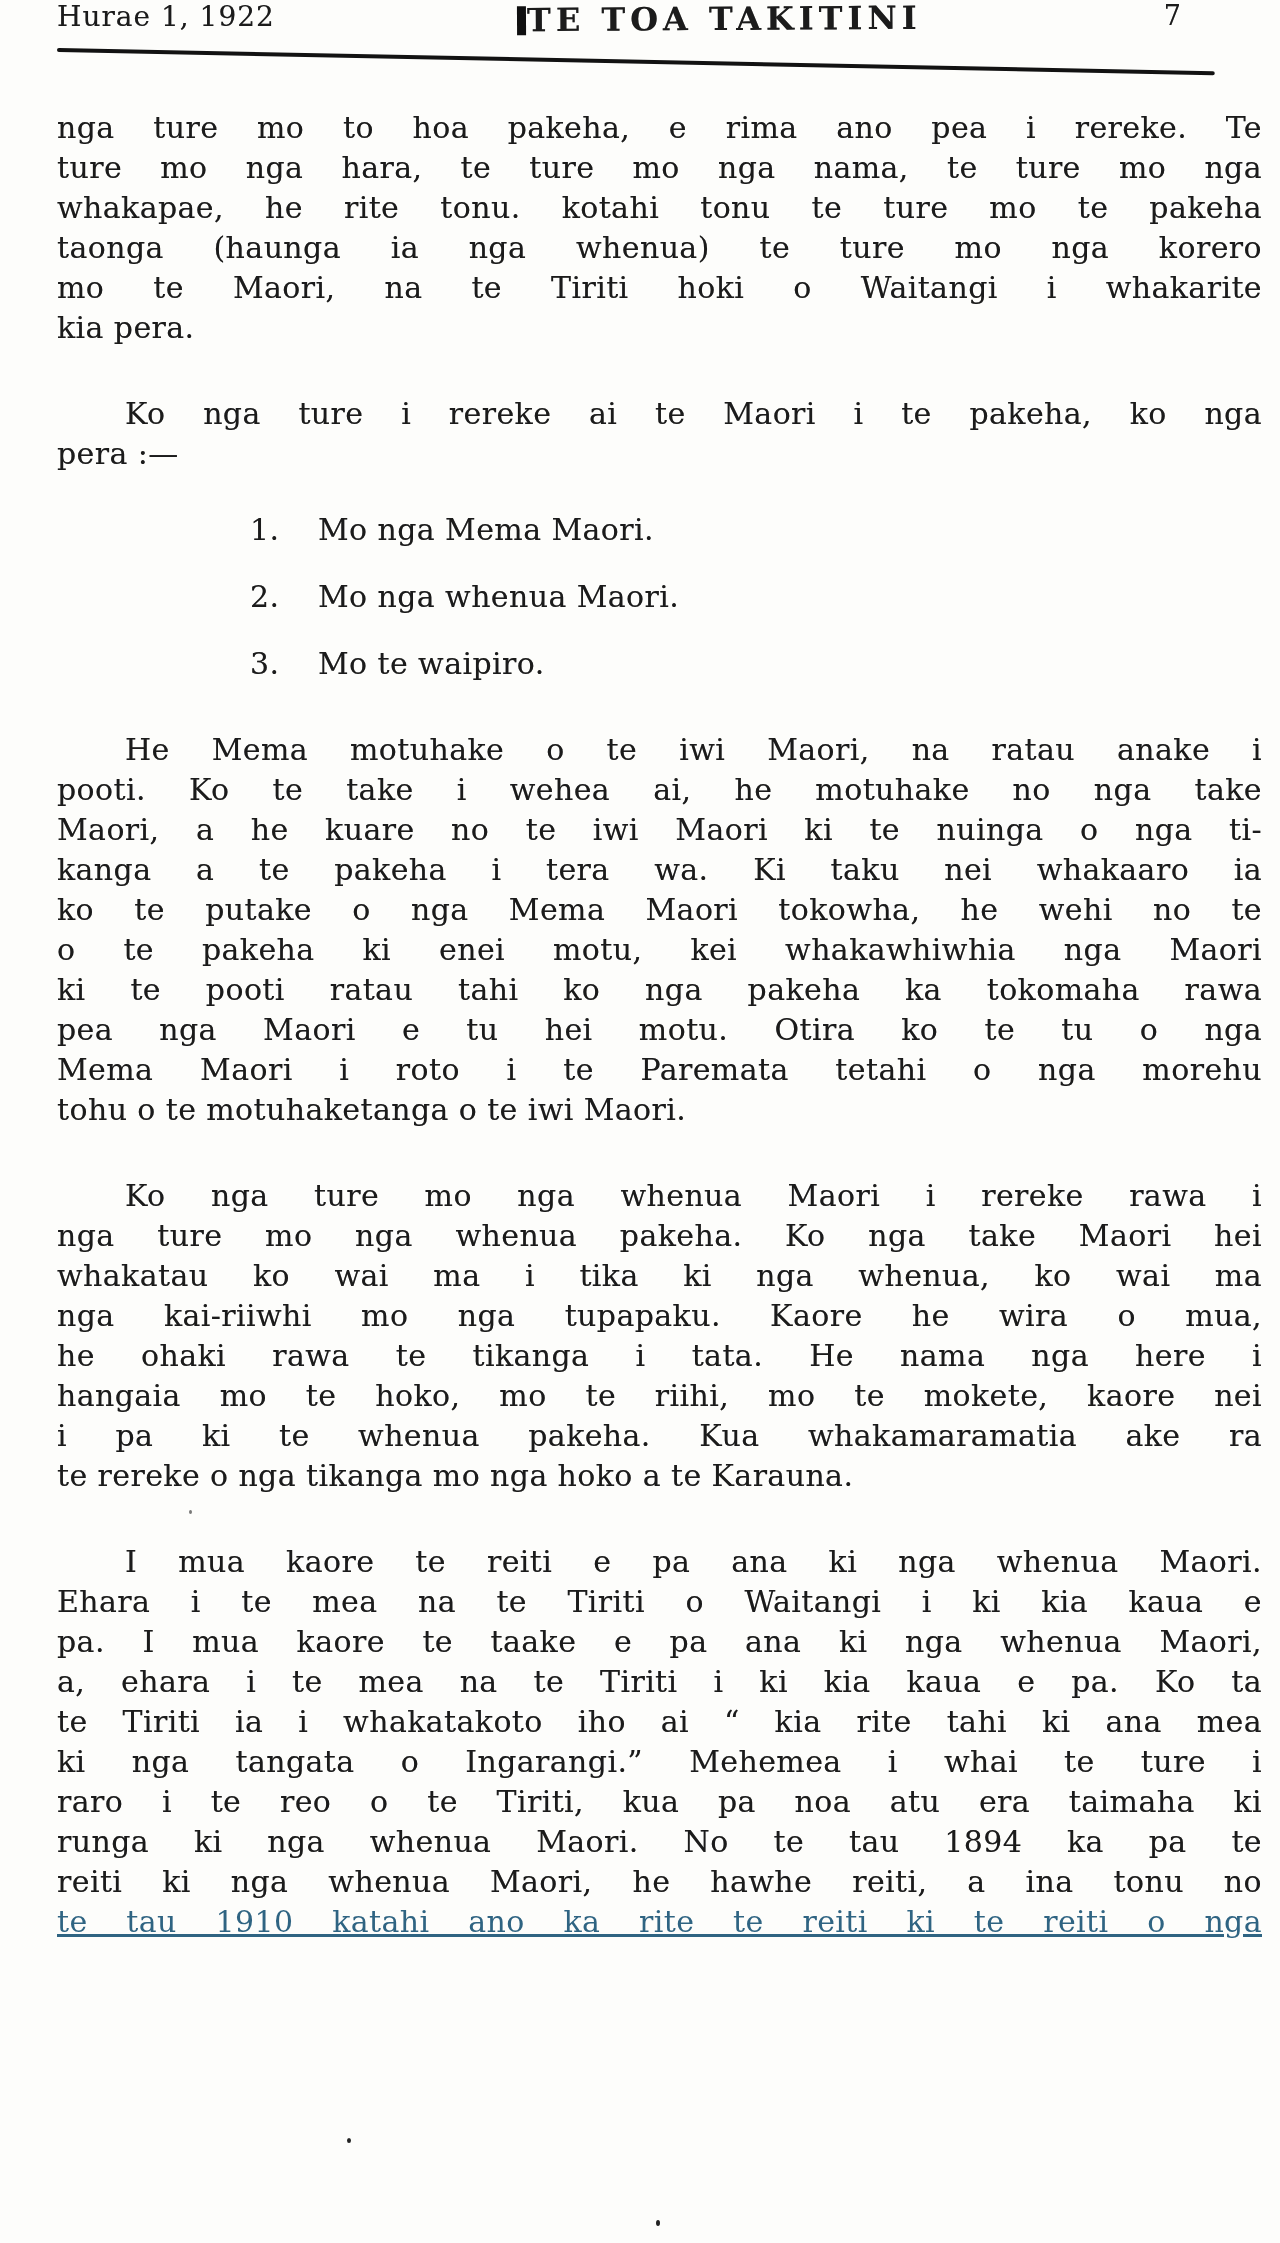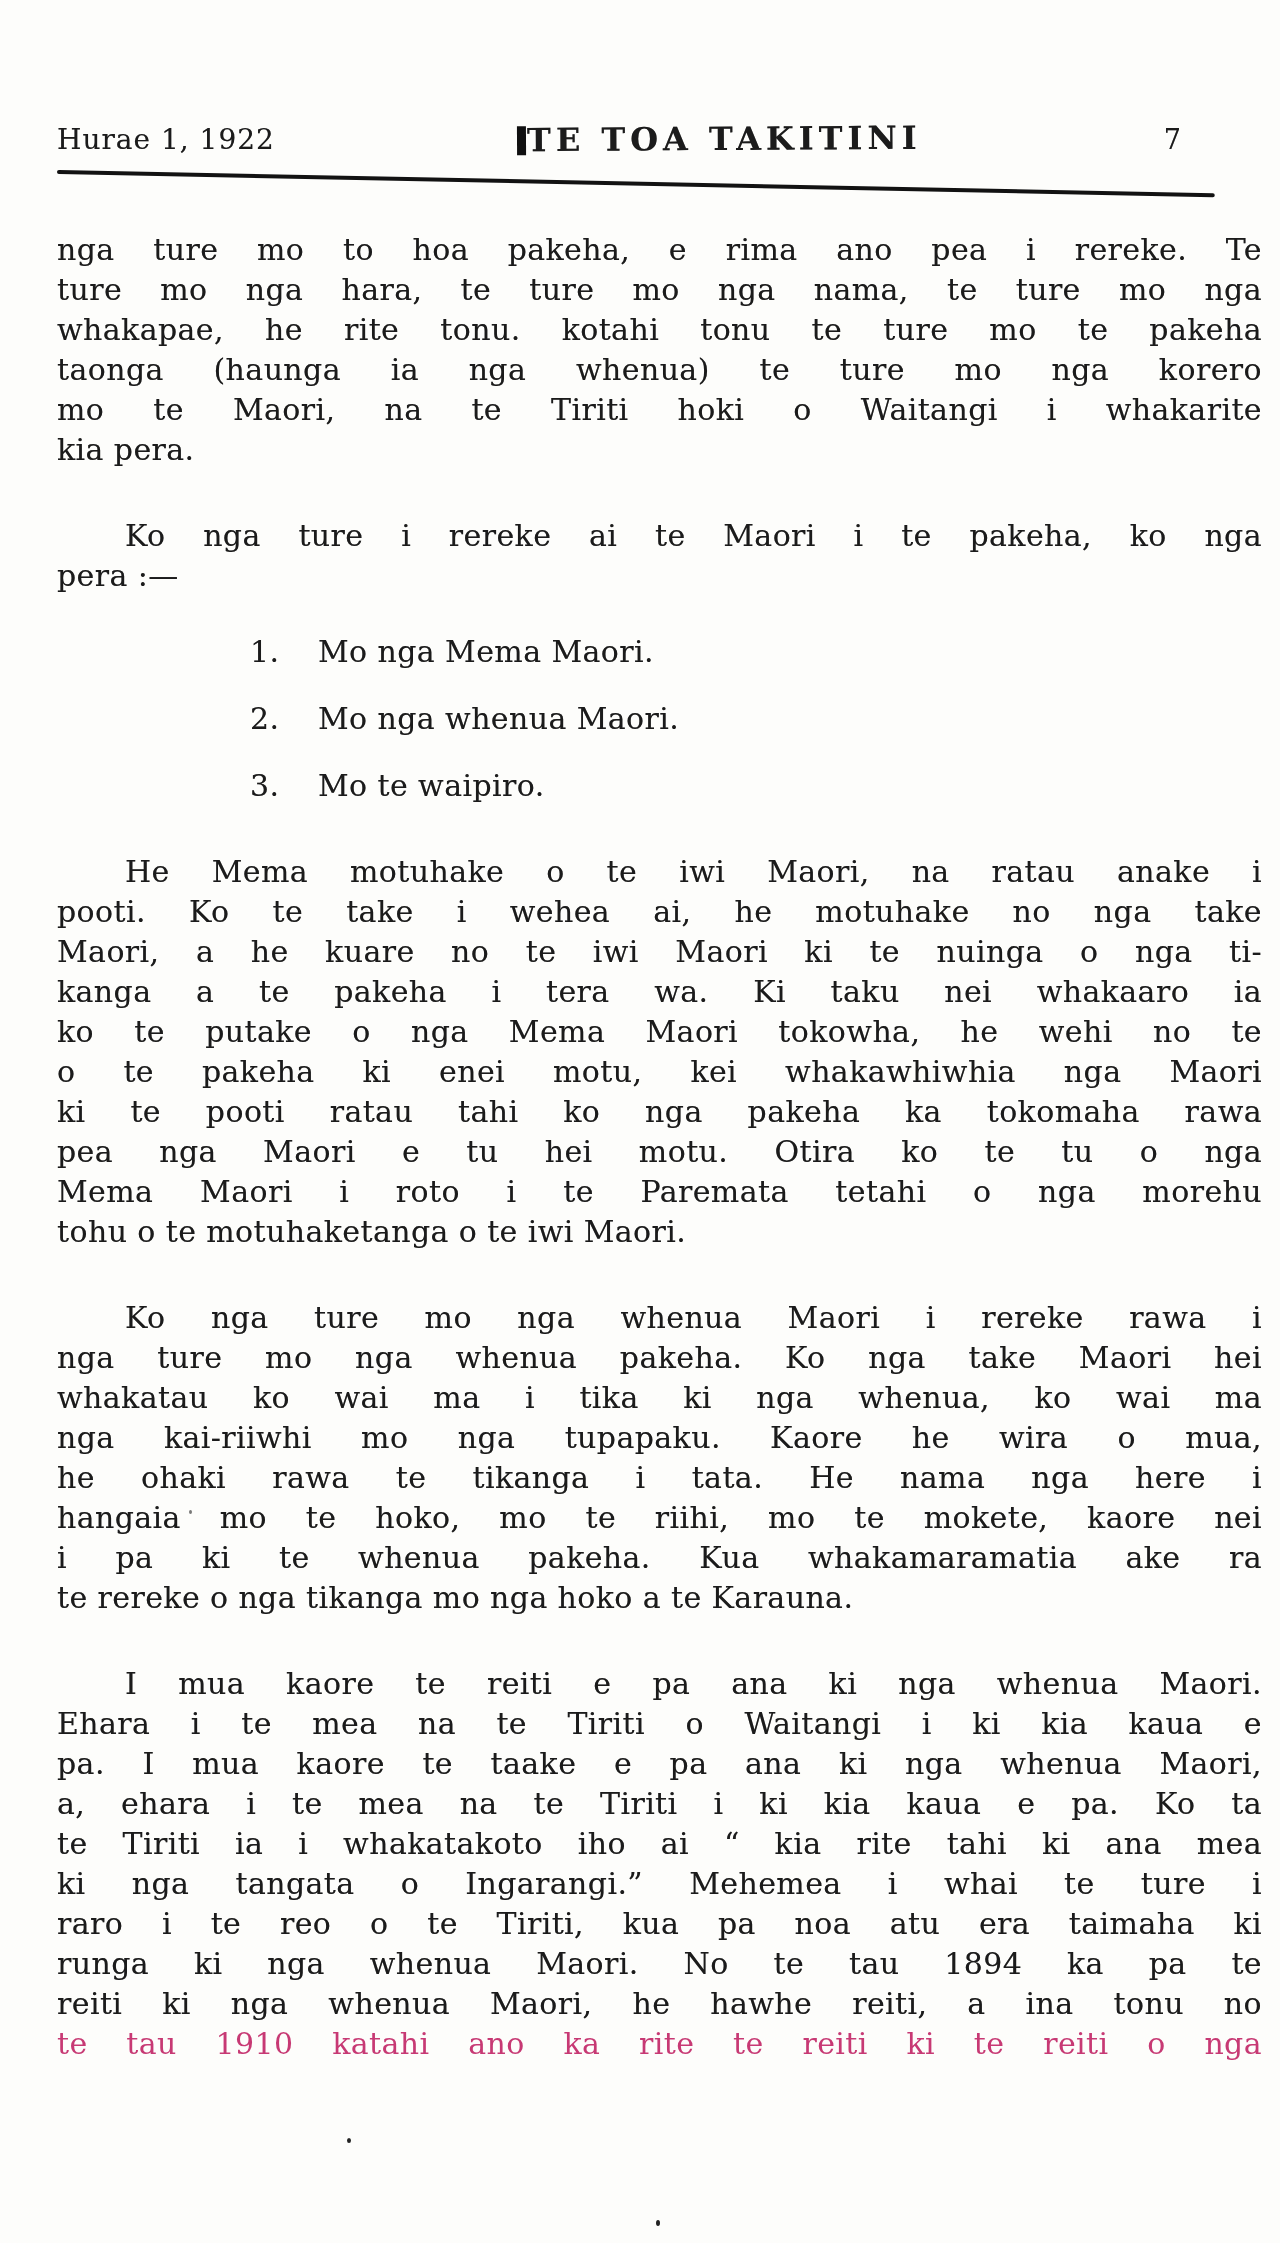--- a/index.html
+++ b/index.html
@@ -14,24 +14,23 @@
     background: #fdfdfb;
     overflow: hidden;
     color: #1b1b1b;
     font-family: "DejaVu Serif", "Liberation Serif", serif;
     text-shadow: 0 0 0.5px rgba(25,25,25,0.45);
   }
   
   .masthead {
     position: relative;
     margin: 0 57px 0 57px;
-    padding-top: 122px;
     display: flex;
     justify-content: space-between;
-    align-items: center;
+    align-items: flex-start;
     height: 34px;
   }
   .date {
     font-size: 28px;
     letter-spacing: 1px;
     white-space: nowrap;
   }
   .title-wrap {
     white-space: nowrap;
     transform: rotate(-0.35deg);
@@ -73,23 +72,24 @@
   .block + .block { margin-top: 46px; }
   .block.list { margin-top: 36px; }
   .line {
     line-height: 40px;
     min-height: 40px;
     text-align: justify;
     text-align-last: justify;
   }
   .line.last { text-align-last: left; }
   .line.faded {
-    color: #be185d;
+    color: #0c4a6e;
     text-shadow: none;
     opacity: 0.85;
+    text-decoration: underline;
   }
   .para.indent .line:first-child { padding-left: 68px; }
   
   .list { padding-left: 193px; }
   .list-item {
     display: flex;
     line-height: 40px;
     margin-bottom: 27px;
   }
   .list-item:last-child { margin-bottom: 0; }

